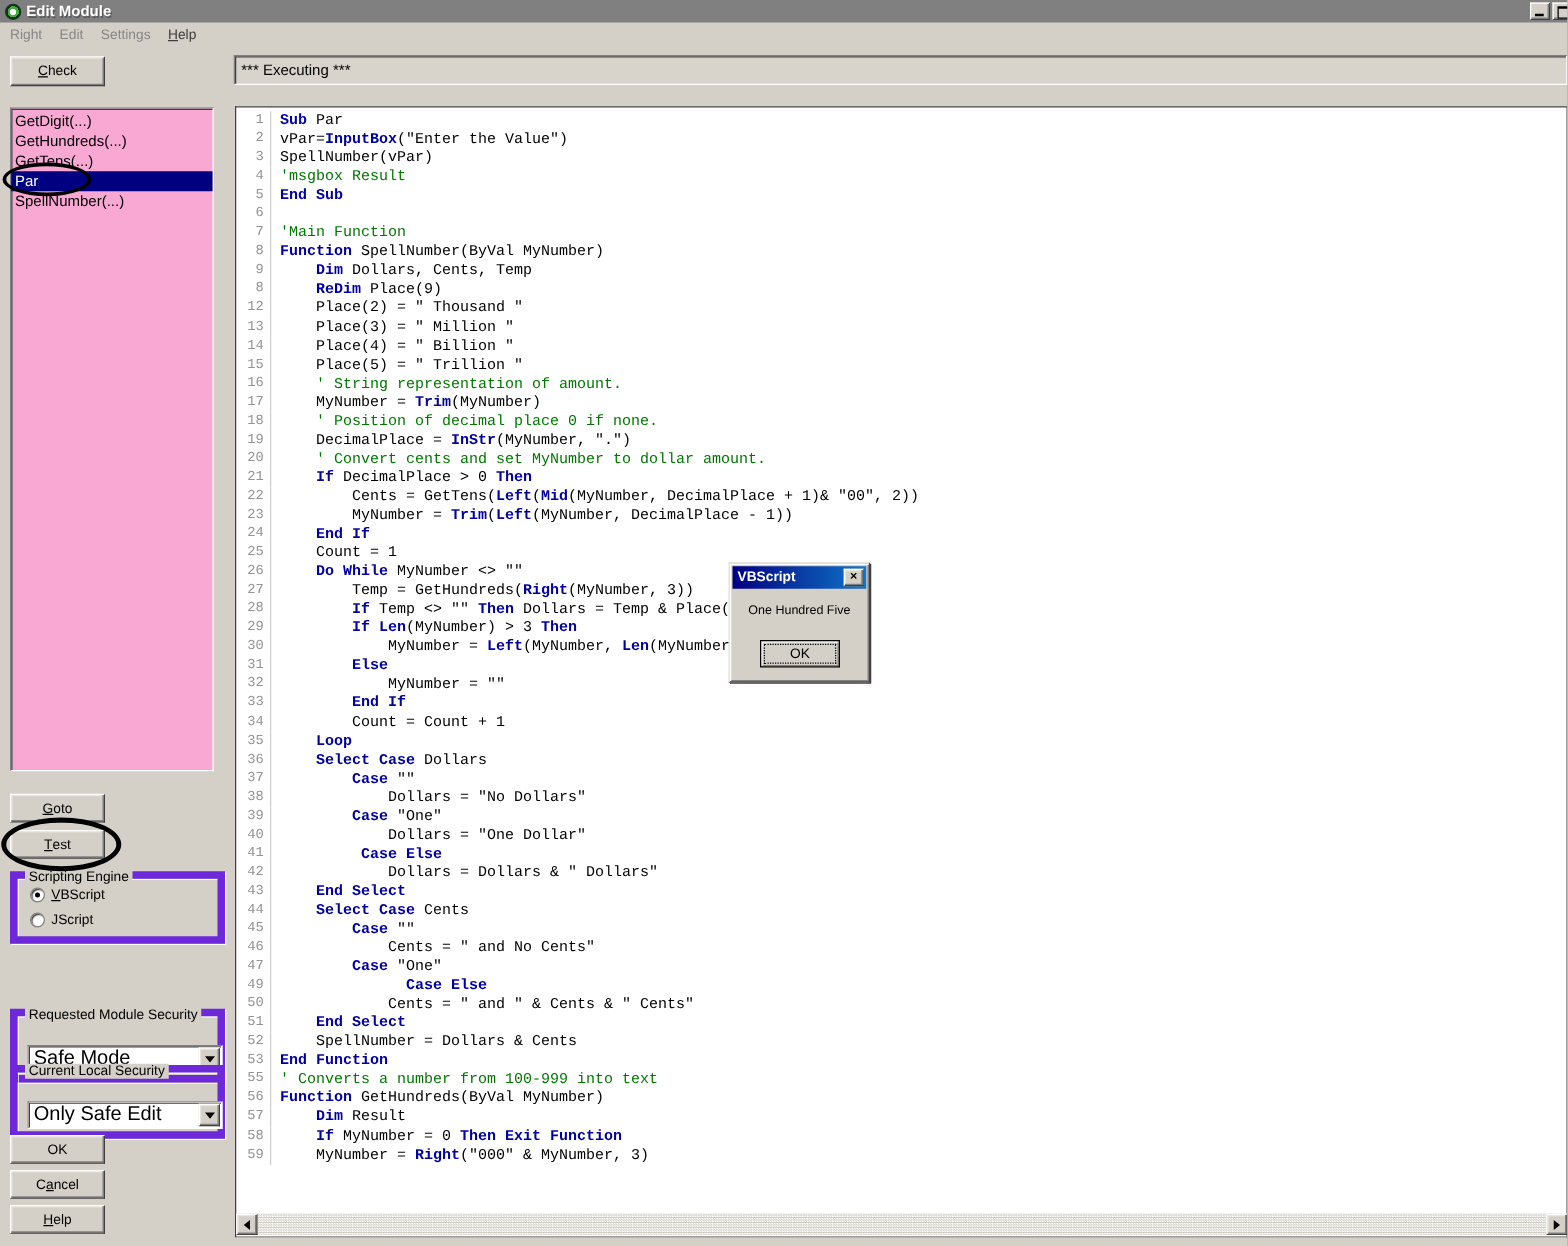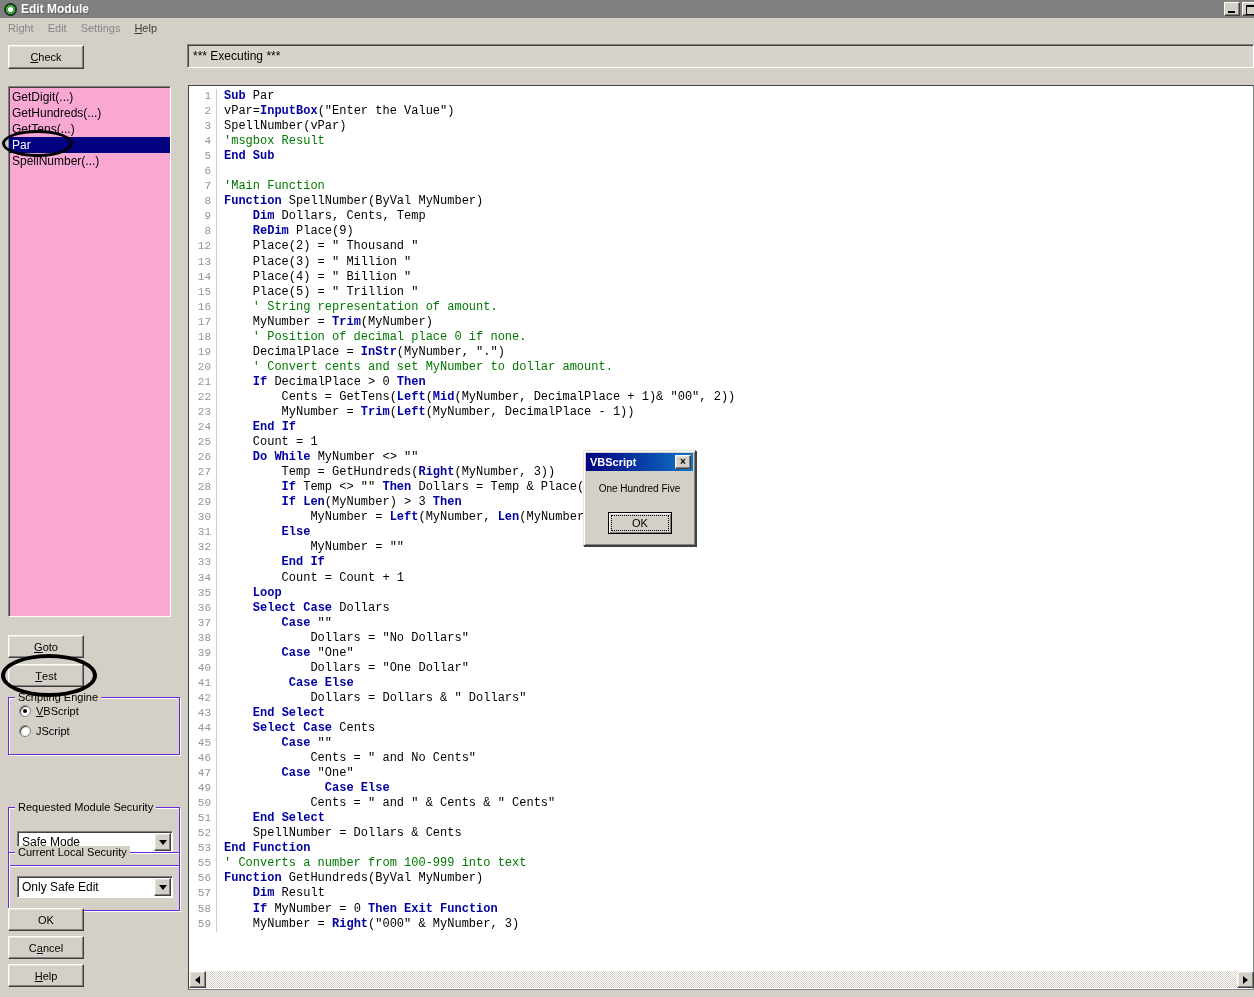--- a/index.html
+++ b/index.html
@@ -42,34 +42,34 @@
   .func-list { left:8px; top:86px; width:163px; height:531px; background:#f9a8d4; padding-top:2px; }
   .list-item { height:16px; line-height:16px; padding-left:3px; font-size:12px; white-space:nowrap; }
   .list-item.on { background:#000080; color:#fff; }
   
   .goto-btn { left:8px; top:635px; width:76px; height:23px; }
   .test-btn { left:8px; top:664px; width:76px; height:23px; }
   .ok-btn   { left:8px; top:908px; width:76px; height:23px; }
   .cancel-btn { left:8px; top:936px; width:76px; height:23px; }
   .help-btn { left:8px; top:964px; width:76px; height:23px; }
   
-  .groupbox { position:absolute; left:8px; width:172px; border:1px solid #6d28d9;
+  .groupbox { position:absolute; left:8px; width:172px; border:6px solid #6d28d9;
     box-shadow:inset 1px 1px 0 #fff, 1px 1px 0 #fff; }
   .gb-label { position:absolute; top:-7px; left:6px; background:#d4d0c8; padding:0 3px; white-space:nowrap; }
   .gb-engine { top:697px; height:58px; }
   .gb-req { top:807px; height:59px; }
   .gb-cur { top:852px; height:59px; }
   .radio-row { display:flex; align-items:center; gap:5px; margin:6px 0 0 10px; height:14px; }
   .radio { width:12px; height:12px; border-radius:50%; background:#fff; border:1px solid #808080;
     box-shadow:inset 1px 1px 1px #404040; position:relative; flex:0 0 auto; }
   .radio .dot { display:none; position:absolute; left:3px; top:3px; width:4px; height:4px;
     border-radius:50%; background:#000; }
   .radio.on .dot { display:block; }
   .combo { position:absolute; left:8px; top:23px; width:156px; height:22px; background:#fff;
-    display:flex; align-items:center; padding-left:4px; font-size:12px; }
+    display:flex; align-items:center; padding-left:4px; font-size:16px; }
   .combo-btn { position:absolute; right:1px; top:1px; bottom:1px; width:17px; }
   .tri-down { width:0; height:0; border:4px solid transparent; border-top:5px solid #000; margin-top:4px; }
   .tri-left { width:0; height:0; border:4px solid transparent; border-right:5px solid #000; margin-left:-4px; }
   .tri-right { width:0; height:0; border:4px solid transparent; border-left:5px solid #000; margin-right:-4px; }
   
   .editor { position:absolute; left:188px; top:85px; width:1066px; height:905px; background:#fff;
     border:1px solid; border-color:#404040 #808080 #808080 #404040; overflow:hidden; padding:3px 0 0 2px; }
   .code-row { display:flex; height:15.05px; line-height:15.05px;
     font-family:"Liberation Mono", "DejaVu Sans Mono", monospace; font-size:12px; white-space:pre; }
   .ln { flex:0 0 26px; text-align:right; color:#949494; padding-right:5px;

